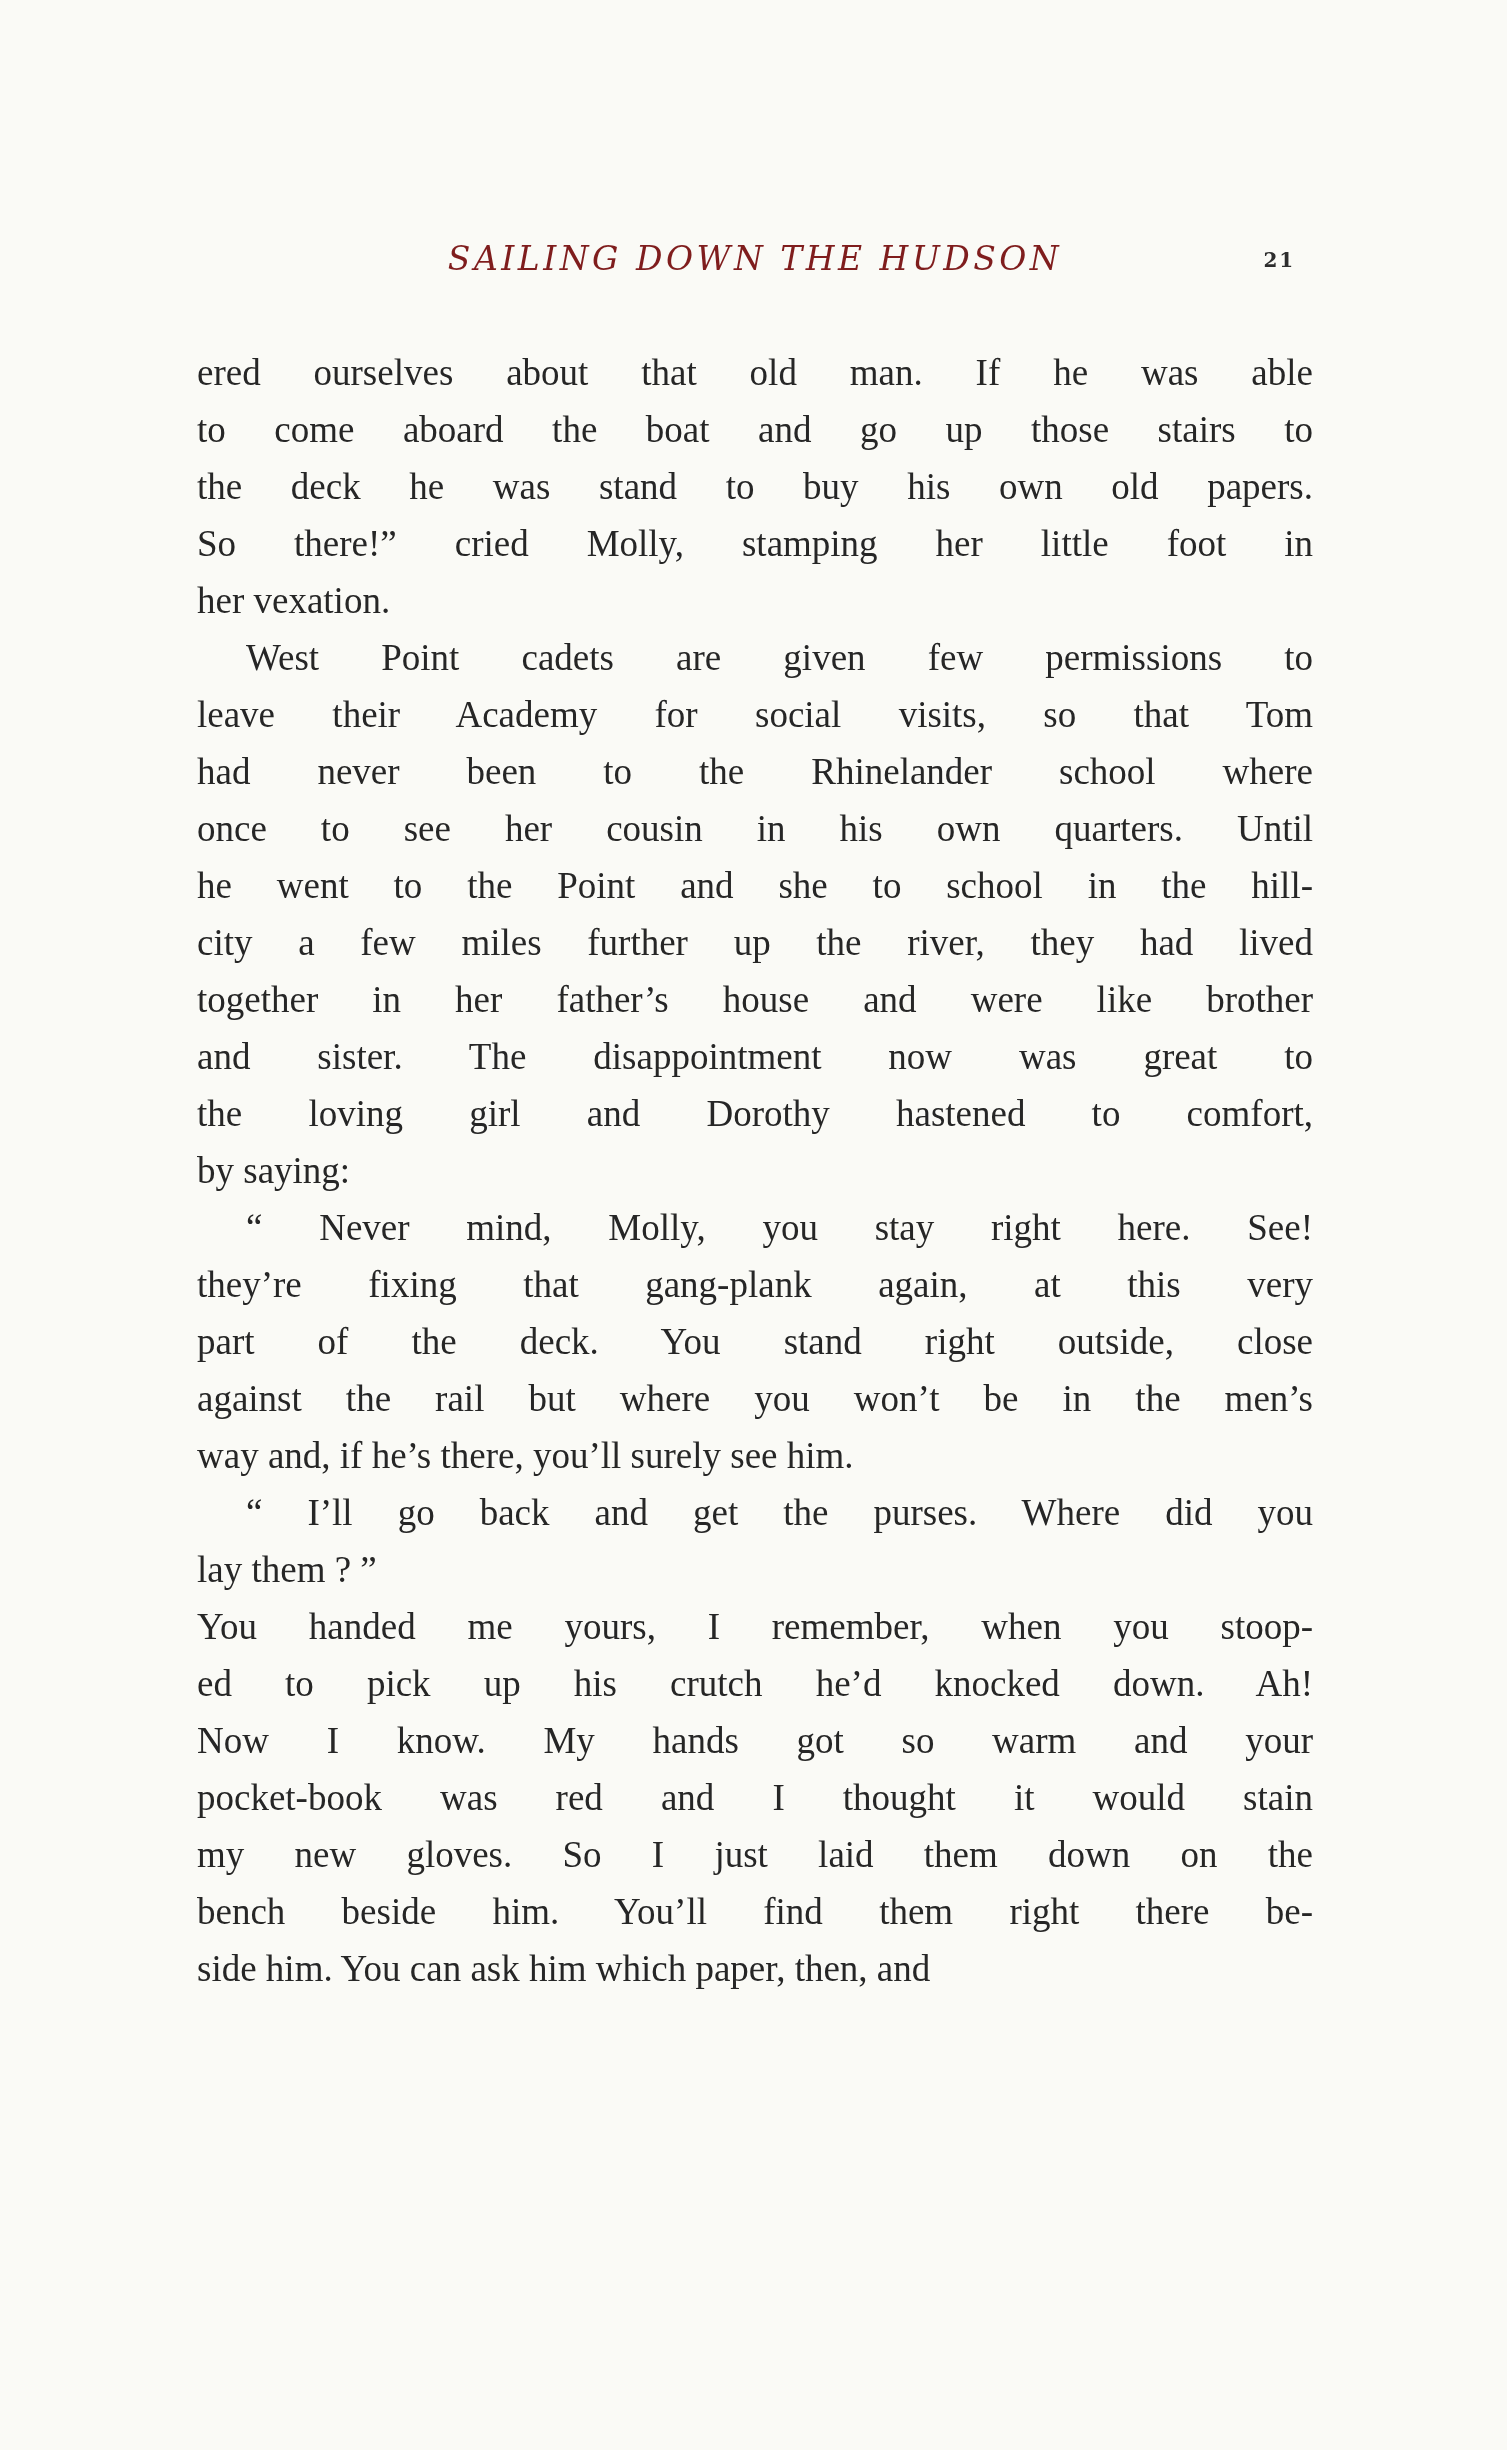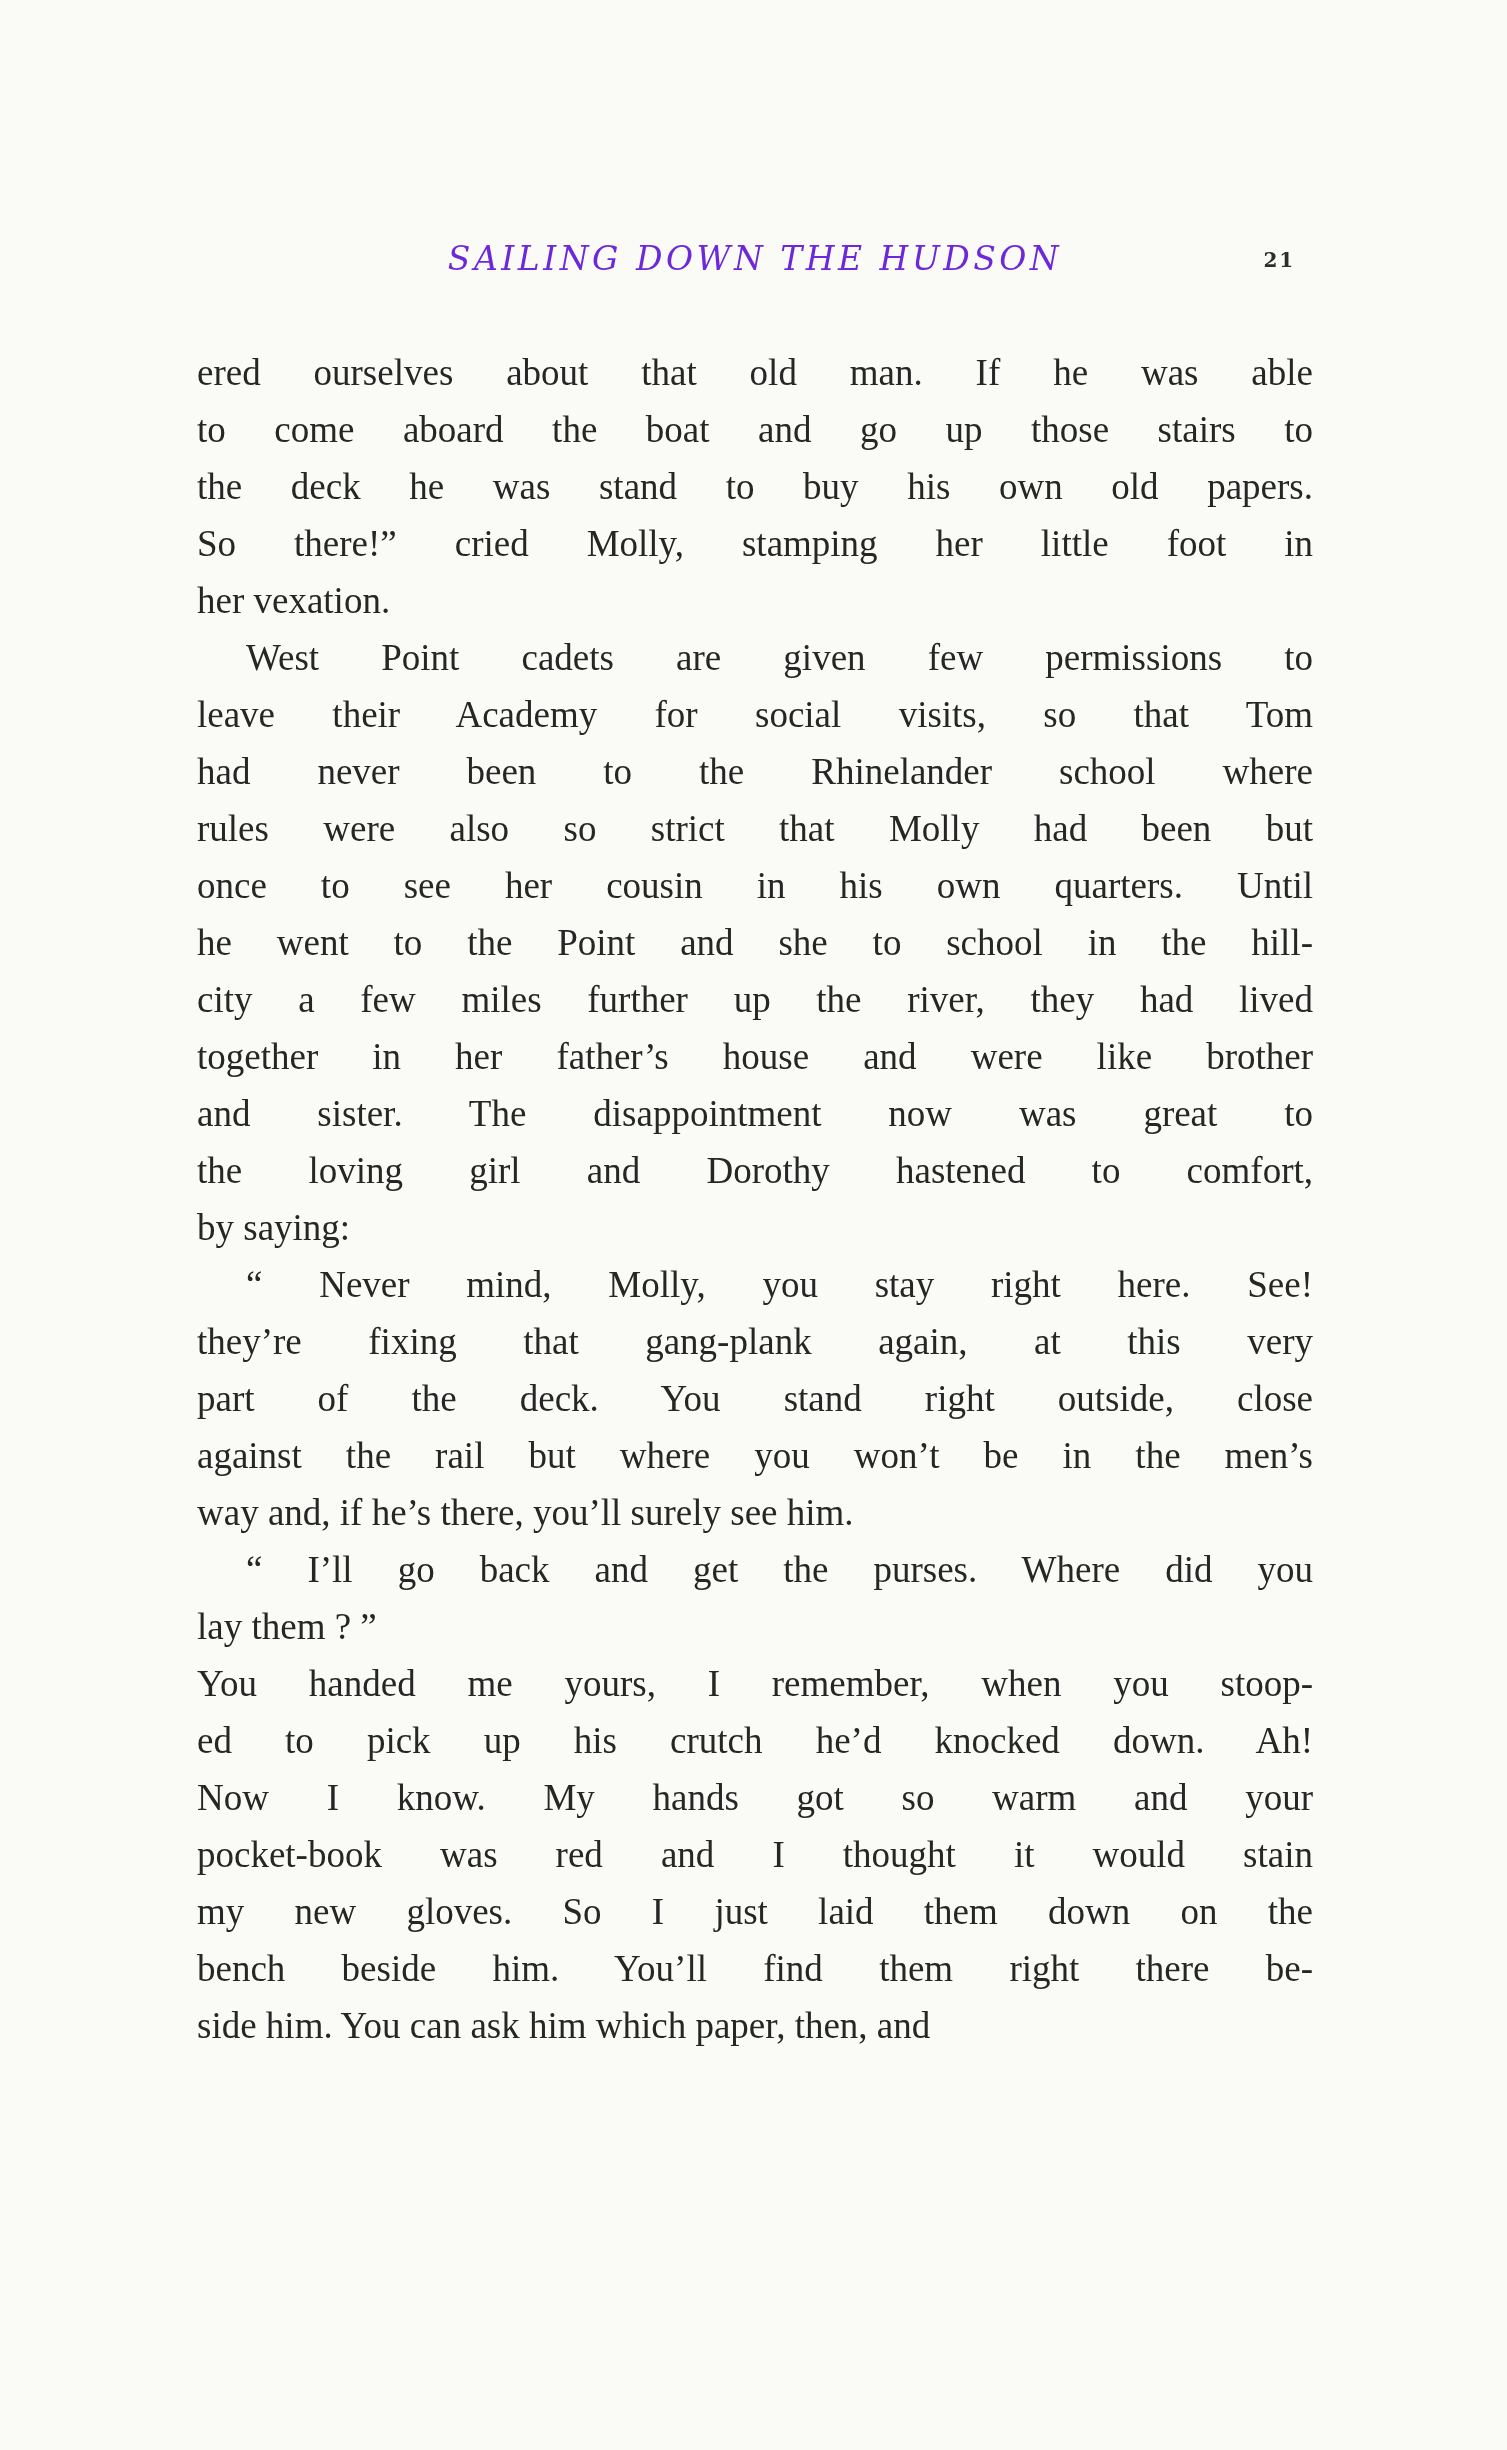--- a/index.html
+++ b/index.html
@@ -26,21 +26,21 @@
     left: 197px;
     width: 1116px;
     height: 53px;
   }
   .running-header .title {
     display: block;
     text-align: center;
     font-style: italic;
     font-size: 33px;
     letter-spacing: 3.5px;
-    color: #6d28d9;
+    color: #7f1d1d;
   }
   .running-header .pagenum {
     position: absolute;
     right: 18px;
     top: 8.8px;
     font-size: 20px;
     letter-spacing: 1.8px;
     color: #2d2d2d;
     font-weight: bold;
   }
@@ -81,21 +81,20 @@
         <div class="line justify">ered ourselves about that old man.  If he was able</div>
         <div class="line justify">to come aboard the boat and go up those stairs to</div>
         <div class="line justify">the deck he was stand to buy his own old papers.</div>
         <div class="line justify">So there!” cried Molly, stamping her little foot in</div>
         <div class="line">her vexation.</div>
       </div>
       <div class="paragraph">
         <div class="line justify indent">West Point cadets are given few permissions to</div>
         <div class="line justify">leave their Academy for social visits, so that Tom</div>
         <div class="line justify">had never been to the Rhinelander school where</div>
-        <div class="line justify">rules were also so strict that Molly had been but</div>
         <div class="line justify">once to see her cousin in his own quarters.  Until</div>
         <div class="line justify">he went to the Point and she to school in the hill-</div>
         <div class="line justify">city a few miles further up the river, they had lived</div>
         <div class="line justify">together in her father’s house and were like brother</div>
         <div class="line justify">and sister.  The disappointment now was great to</div>
         <div class="line justify">the loving girl and Dorothy hastened to comfort,</div>
         <div class="line">by saying:</div>
       </div>
       <div class="paragraph">
         <div class="line justify indent">“ Never mind, Molly, you stay right here.  See!</div>

